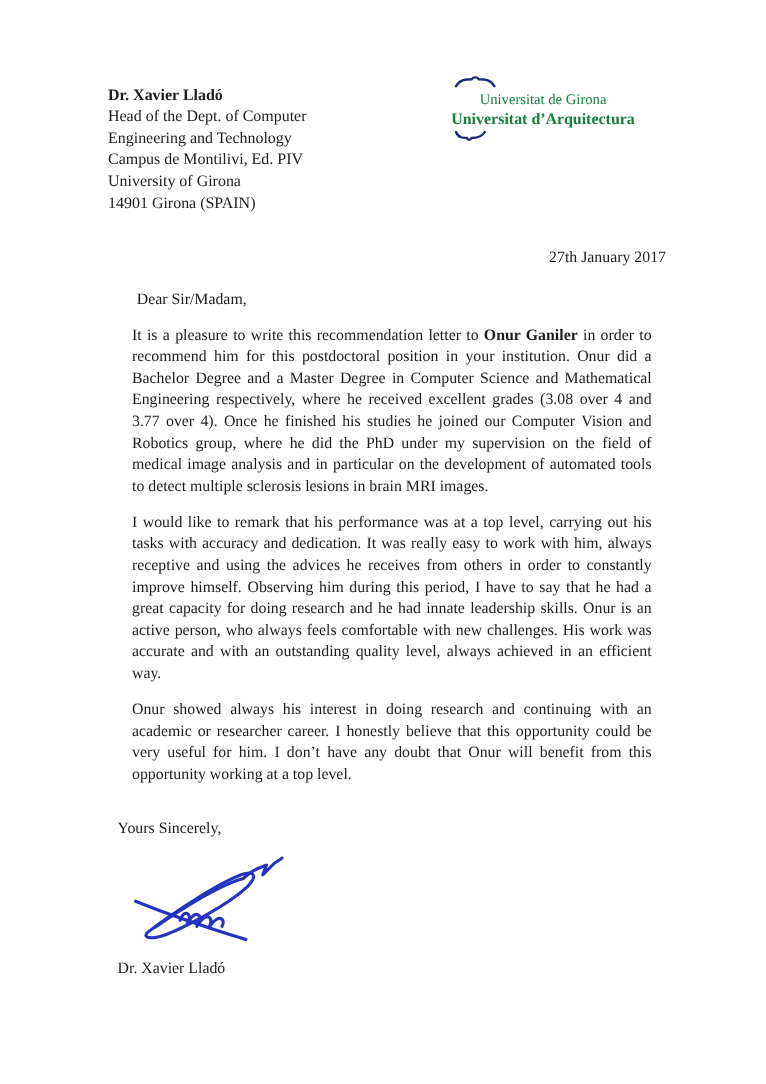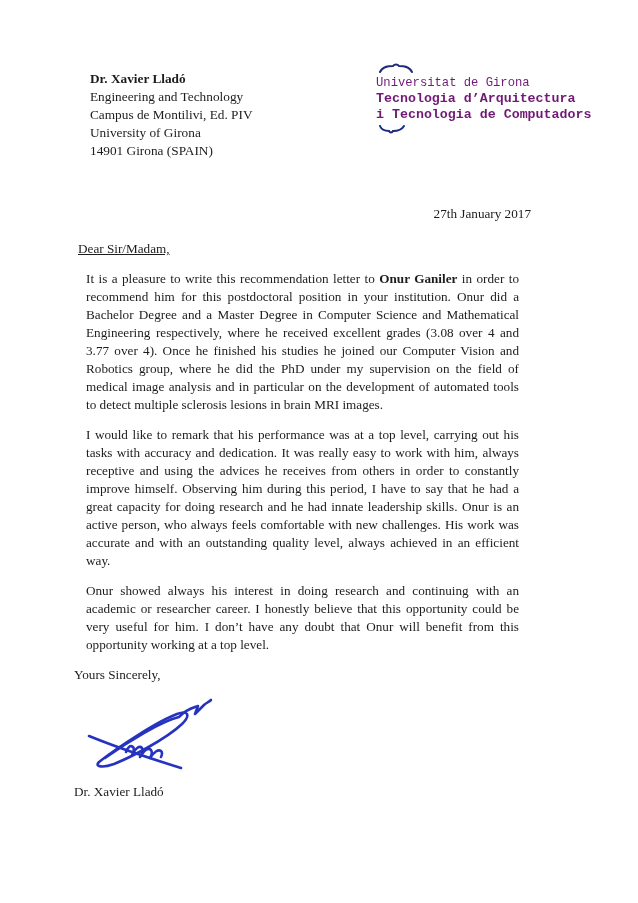--- a/index.html
+++ b/index.html
@@ -22,75 +22,76 @@
     line-height: 18px;
   }
   .sender .name { font-weight: bold; }
   .sender div { white-space: nowrap; }
 
   
   .logo {
     position: absolute;
     left: 376px;
     top: 63px;
-    color: #701a75;
-    font-family: Liberation Mono, monospace;
+    color: #15803d;
+    font-family: Liberation Serif, serif;
+    text-align: center;
   }
   .logo-brace { display: block; margin-left: 2px; }
   .logo-l1 { font-size: 12.2px; line-height: 15px; margin-top: 3px; white-space: nowrap; }
   .logo-l2 { font-size: 13.3px; font-weight: bold; line-height: 16px; white-space: nowrap; }
   .logo-bottom { margin-top: 2px; }
 
   
   .body-col {
     position: absolute;
-    left: 74px;
+    left: 98px;
     top: 205px;
     width: 457px;
     font-size: 13.2px;
     line-height: 18px;
   }
   .date { text-align: right; margin: 0; }
-  .salutation { margin: 17px 0 0 4px; text-decoration: underline; }
+  .salutation { margin: 17px 0 0 16px; }
   p.para { text-align: justify; margin: 12px; }
   .p1 { margin-top: 19px; }
   .p2 { margin-top: 16px; }
   .p3 { margin-top: 13px; }
   .p4 { margin-top: 16px; }
-  .closing { margin-top: 12px; }
+  .closing { margin-top: 27px; }
   .bold { font-weight: bold; }
 
   .signature-wrap {
     margin-top: 13px;
     margin-left: 10px;
     width: 132px;
     height: 76px;
   }
   .signer { margin-top: 10px; }
 </style>
 </head>
 <body>
 
 <div class="page">
 
   <div class="sender">
     <div class="name">Dr. Xavier Lladó</div>
+    <div>Head of the Dept. of Computer</div>
     <div>Engineering and Technology</div>
     <div>Campus de Montilivi, Ed. PIV</div>
     <div>University of Girona</div>
     <div>14901 Girona (SPAIN)</div>
   </div>
 
   <div class="logo">
     <svg class="logo-brace" width="36" height="10" viewBox="0 0 36 10">
       <path d="M2,9 C5,3 11,3 15,3 C16.5,1 19.5,1 21,3 C25,3 31,3 34,9" fill="none" stroke="#1b2a7b" stroke-width="2" stroke-linecap="round"></path>
     </svg>
     <div class="logo-l1">Universitat de Girona</div>
-    <div class="logo-l2">Tecnologia d’Arquitectura</div>
-    <div class="logo-l2">i Tecnologia de Computadors</div>
+    <div class="logo-l2">Universitat d’Arquitectura</div>
     <svg class="logo-brace logo-bottom" width="28" height="9" viewBox="0 0 28 9">
       <path d="M2,1 C4,6 8,6 11,6 C12,8 14,8 15,6 C18,6 23,6 26,1" fill="none" stroke="#1b2a7b" stroke-width="2" stroke-linecap="round"></path>
     </svg>
   </div>
 
   <div class="body-col">
     <p class="date">27th January 2017</p>
 
     <p class="salutation">Dear Sir/Madam,</p>
 

